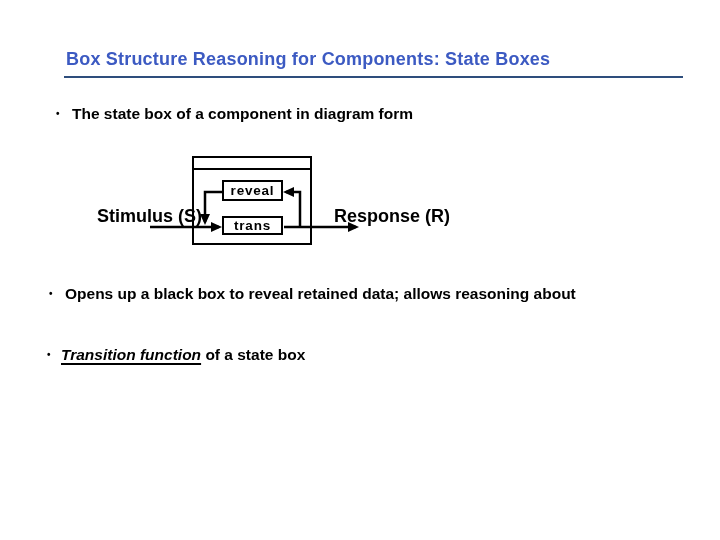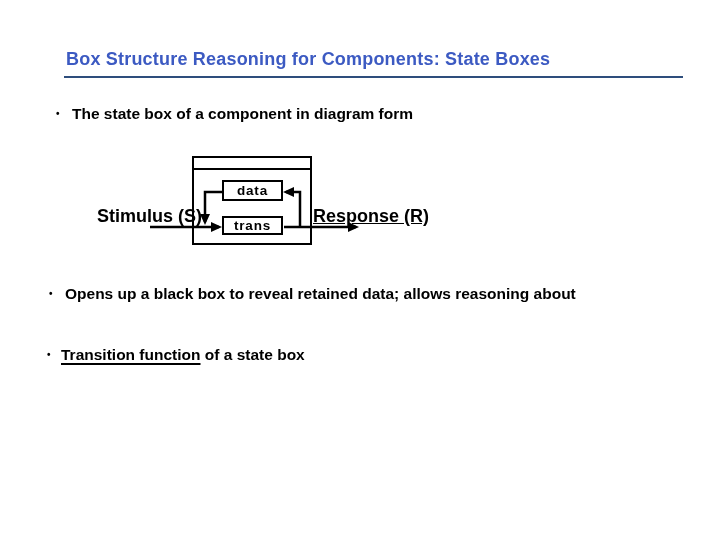--- a/index.html
+++ b/index.html
@@ -49,20 +49,21 @@
     font-size: 10px;
     line-height: 22px;
     width: 16px;
     flex: 0 0 16px;
   }
   .b1 { left: 56px; top: 103px; }
   .b2 { left: 49px; top: 283px; }
   .b3 { left: 47px; top: 344px; }
   .b3 .marker { width: 14px; flex-basis: 14px; }
   .em-underline {
+    font-style: italic;
     text-decoration: underline;
     text-decoration-thickness: 2px;
     text-underline-offset: 2.5px;
     text-align: right;
   }
   .formula {
     left: 95px;
     top: 388px;
     font-size: 15.5px;
     font-weight: bold;
@@ -104,21 +105,21 @@
   }
   .state-box { left: 222px; top: 180px; height: 21px; }
   .trans-box { left: 222px; top: 216px; height: 19px; }
   .io-label {
     font-size: 18px;
     font-weight: bold;
     color: #000000;
     white-space: nowrap;
   }
   .stimulus-label { left: 97px; top: 206px; }
-  .response-label { left: 313px; top: 206px; text-decoration: underline; }
+  .response-label { left: 334px; top: 206px; }
 </style>
 </head>
 <body>
 
 <div class="slide">
 
   <div class="abs title">Box Structure Reasoning for Components: State Boxes</div>
   <div class="abs title-rule"></div>
 
   <div class="abs bullet b1">
@@ -134,21 +135,21 @@
     </defs>
     <path d="M150,227 H219" stroke="#000000" stroke-width="2.5" fill="none" marker-end="url(#ah)"></path>
     <path d="M284,227 H356" stroke="#000000" stroke-width="2.5" fill="none" marker-end="url(#ah)"></path>
     <path d="M223,192 H205 V222" stroke="#000000" stroke-width="2.5" fill="none" marker-end="url(#ah)"></path>
     <path d="M300,226 V192 H286" stroke="#000000" stroke-width="2.5" fill="none" marker-end="url(#ah)"></path>
   </svg>
 
   <div class="abs outer-box">
     <div class="outer-box-band"></div>
   </div>
-  <div class="abs inner-box state-box">data</div>
+  <div class="abs inner-box state-box">reveal</div>
   <div class="abs inner-box trans-box">trans</div>
   <div class="abs io-label stimulus-label">Stimulus (S)</div>
   <div class="abs io-label response-label">Response (R)</div>
 
   <div class="abs bullet b2">
     <span class="marker">•</span>
     <span>
       <span style="display:block">Opens up a black box to reveal retained data; allows reasoning about</span>
     </span>
   </div>

